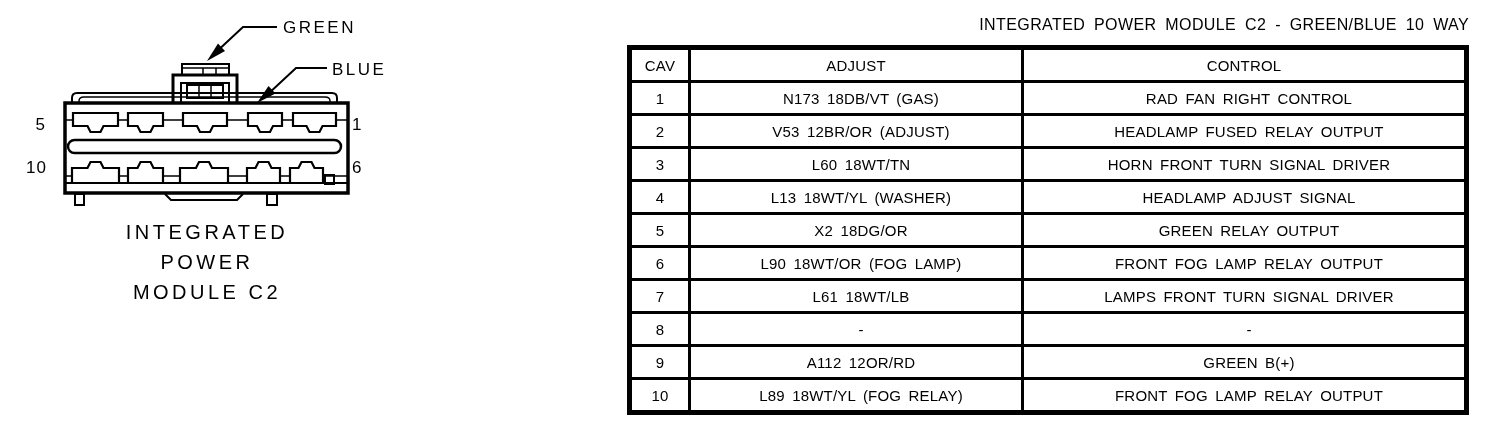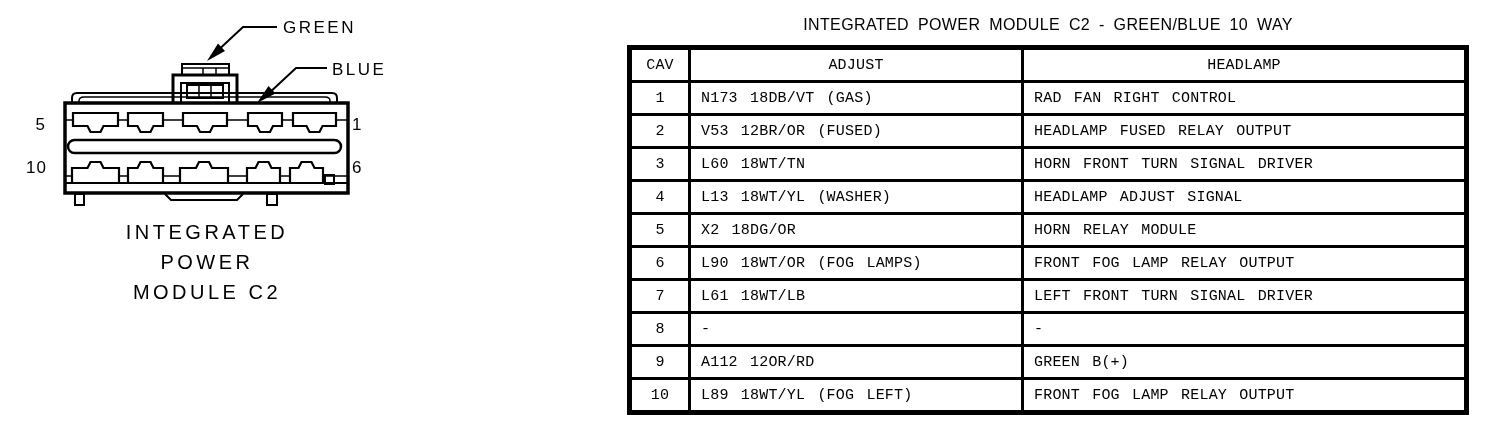--- a/index.html
+++ b/index.html
@@ -10,39 +10,38 @@
   }
   .connector-figure{position:absolute;left:0;top:0;width:480px;height:344px;}
   .connector-figure svg{display:block;}
   svg text{fill:#000;font-family:"Liberation Sans", sans-serif;}
   .callout-label{font-size:17px;letter-spacing:2.5px;}
   .pin-number{font-size:17px;letter-spacing:1px;}
   .caption-line{font-size:20px;letter-spacing:3.5px;}
 
   .table-title{
     position:absolute;left:627px;top:16px;width:842px;
-    text-align:center;font-size:16px;letter-spacing:0.4px;word-spacing:4px;
+    text-align:right;font-size:16px;letter-spacing:0.4px;word-spacing:4px;
     white-space:nowrap;
   }
   table.pinout-table{
     position:absolute;left:627px;top:45px;width:842px;
     border-collapse:collapse;table-layout:fixed;background:#fff;
     border:5px solid #000;
-    font-family:Liberation Mono, monospace;
   }
   .pinout-table th,.pinout-table td{
     border:3px solid #000;height:30px;font-size:15px;font-weight:normal;
     letter-spacing:0.2px;word-spacing:3px;white-space:nowrap;overflow:hidden;
     padding:0;
   }
   .col-cav{width:56px;}
   .col-circuit{width:330px;}
   th{text-align:center;}
   td.cav-cell{text-align:center;}
-  td.circuit-cell,td.function-cell{text-align:left;padding-left:10px;}
+  td.circuit-cell,td.function-cell{text-align:center;padding-left:10px;}
 </style>
 </head>
 <body>
 
 <div class="connector-figure">
   <svg width="480" height="320" viewBox="0 0 480 320">
     <g stroke="#000" fill="none">
 
       <path stroke-width="2" d="M72 103 L72 98 Q72 93 77 93 L332 93 Q337 93 337 98 L337 103"></path>
       <path stroke-width="1.5" d="M79 103 L79 101 Q79 97 84 97 L325 97 Q330 97 330 101 L330 103"></path>
@@ -102,68 +101,68 @@
   </svg>
 </div>
 
 <div class="table-title">INTEGRATED POWER MODULE C2 - GREEN/BLUE 10 WAY</div>
 
 <table class="pinout-table">
   <thead>
     <tr>
       <th class="col-cav">CAV</th>
       <th class="col-circuit">ADJUST</th>
-      <th>HEADLAMP</th>
+      <th>CONTROL</th>
     </tr>
   </thead>
   <tbody>
     <tr>
       <td class="cav-cell">1</td>
       <td class="circuit-cell">N173 18DB/VT (GAS)</td>
       <td class="function-cell">RAD FAN RIGHT CONTROL</td>
     </tr>
     <tr>
       <td class="cav-cell">2</td>
-      <td class="circuit-cell">V53 12BR/OR (FUSED)</td>
+      <td class="circuit-cell">V53 12BR/OR (ADJUST)</td>
       <td class="function-cell">HEADLAMP FUSED RELAY OUTPUT</td>
     </tr>
     <tr>
       <td class="cav-cell">3</td>
       <td class="circuit-cell">L60 18WT/TN</td>
       <td class="function-cell">HORN FRONT TURN SIGNAL DRIVER</td>
     </tr>
     <tr>
       <td class="cav-cell">4</td>
       <td class="circuit-cell">L13 18WT/YL (WASHER)</td>
       <td class="function-cell">HEADLAMP ADJUST SIGNAL</td>
     </tr>
     <tr>
       <td class="cav-cell">5</td>
       <td class="circuit-cell">X2 18DG/OR</td>
-      <td class="function-cell">HORN RELAY MODULE</td>
+      <td class="function-cell">GREEN RELAY OUTPUT</td>
     </tr>
     <tr>
       <td class="cav-cell">6</td>
-      <td class="circuit-cell">L90 18WT/OR (FOG LAMPS)</td>
+      <td class="circuit-cell">L90 18WT/OR (FOG LAMP)</td>
       <td class="function-cell">FRONT FOG LAMP RELAY OUTPUT</td>
     </tr>
     <tr>
       <td class="cav-cell">7</td>
       <td class="circuit-cell">L61 18WT/LB</td>
-      <td class="function-cell">LEFT FRONT TURN SIGNAL DRIVER</td>
+      <td class="function-cell">LAMPS FRONT TURN SIGNAL DRIVER</td>
     </tr>
     <tr>
       <td class="cav-cell">8</td>
       <td class="circuit-cell">-</td>
       <td class="function-cell">-</td>
     </tr>
     <tr>
       <td class="cav-cell">9</td>
       <td class="circuit-cell">A112 12OR/RD</td>
       <td class="function-cell">GREEN B(+)</td>
     </tr>
     <tr>
       <td class="cav-cell">10</td>
-      <td class="circuit-cell">L89 18WT/YL (FOG LEFT)</td>
+      <td class="circuit-cell">L89 18WT/YL (FOG RELAY)</td>
       <td class="function-cell">FRONT FOG LAMP RELAY OUTPUT</td>
     </tr>
   </tbody>
 </table>
 
 </body></html>

